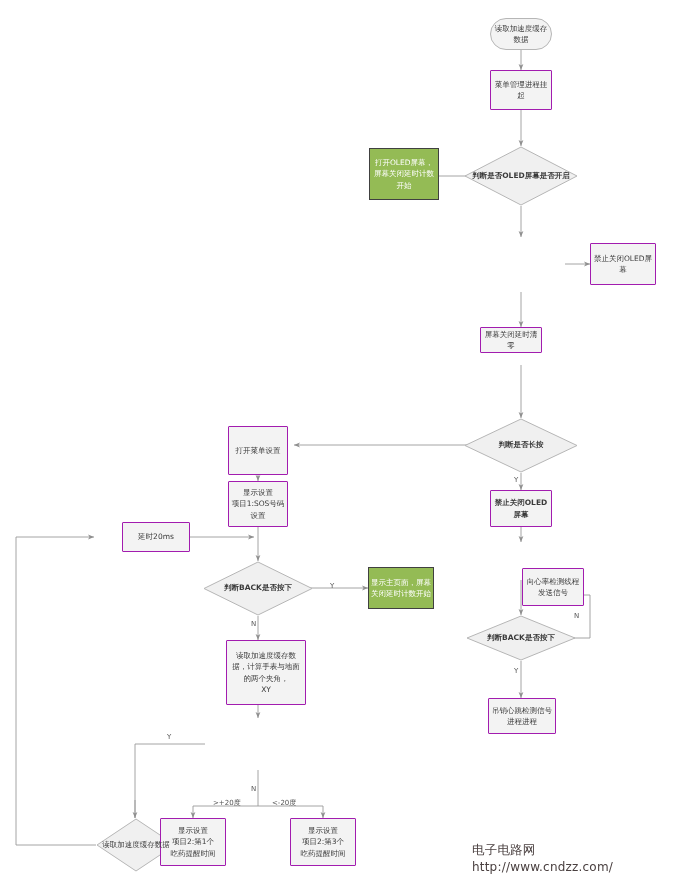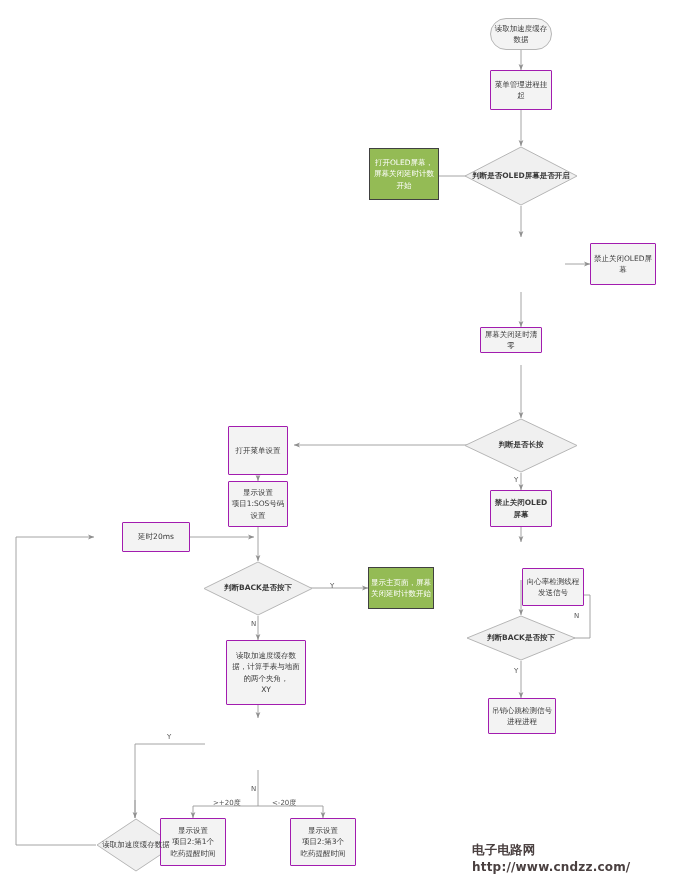--- a/index.html
+++ b/index.html
@@ -74,21 +74,21 @@
   .edge-label{
     position:absolute;
     font-size:7px;
     color:#555;
     background:transparent;
     line-height:1;
   }
   .watermark{
     position:absolute;
     color:#4a4040;
-    font-weight:bold;
+    font-weight:normal;
     letter-spacing:0.2px;
   }
   .wm1{font-size:12.5px;}
   .wm2{font-size:12px;}
   .wm-ghost{
     position:absolute;
     font-size:30px;
     font-weight:bold;
     color:#dedad8;
     letter-spacing:1px;

